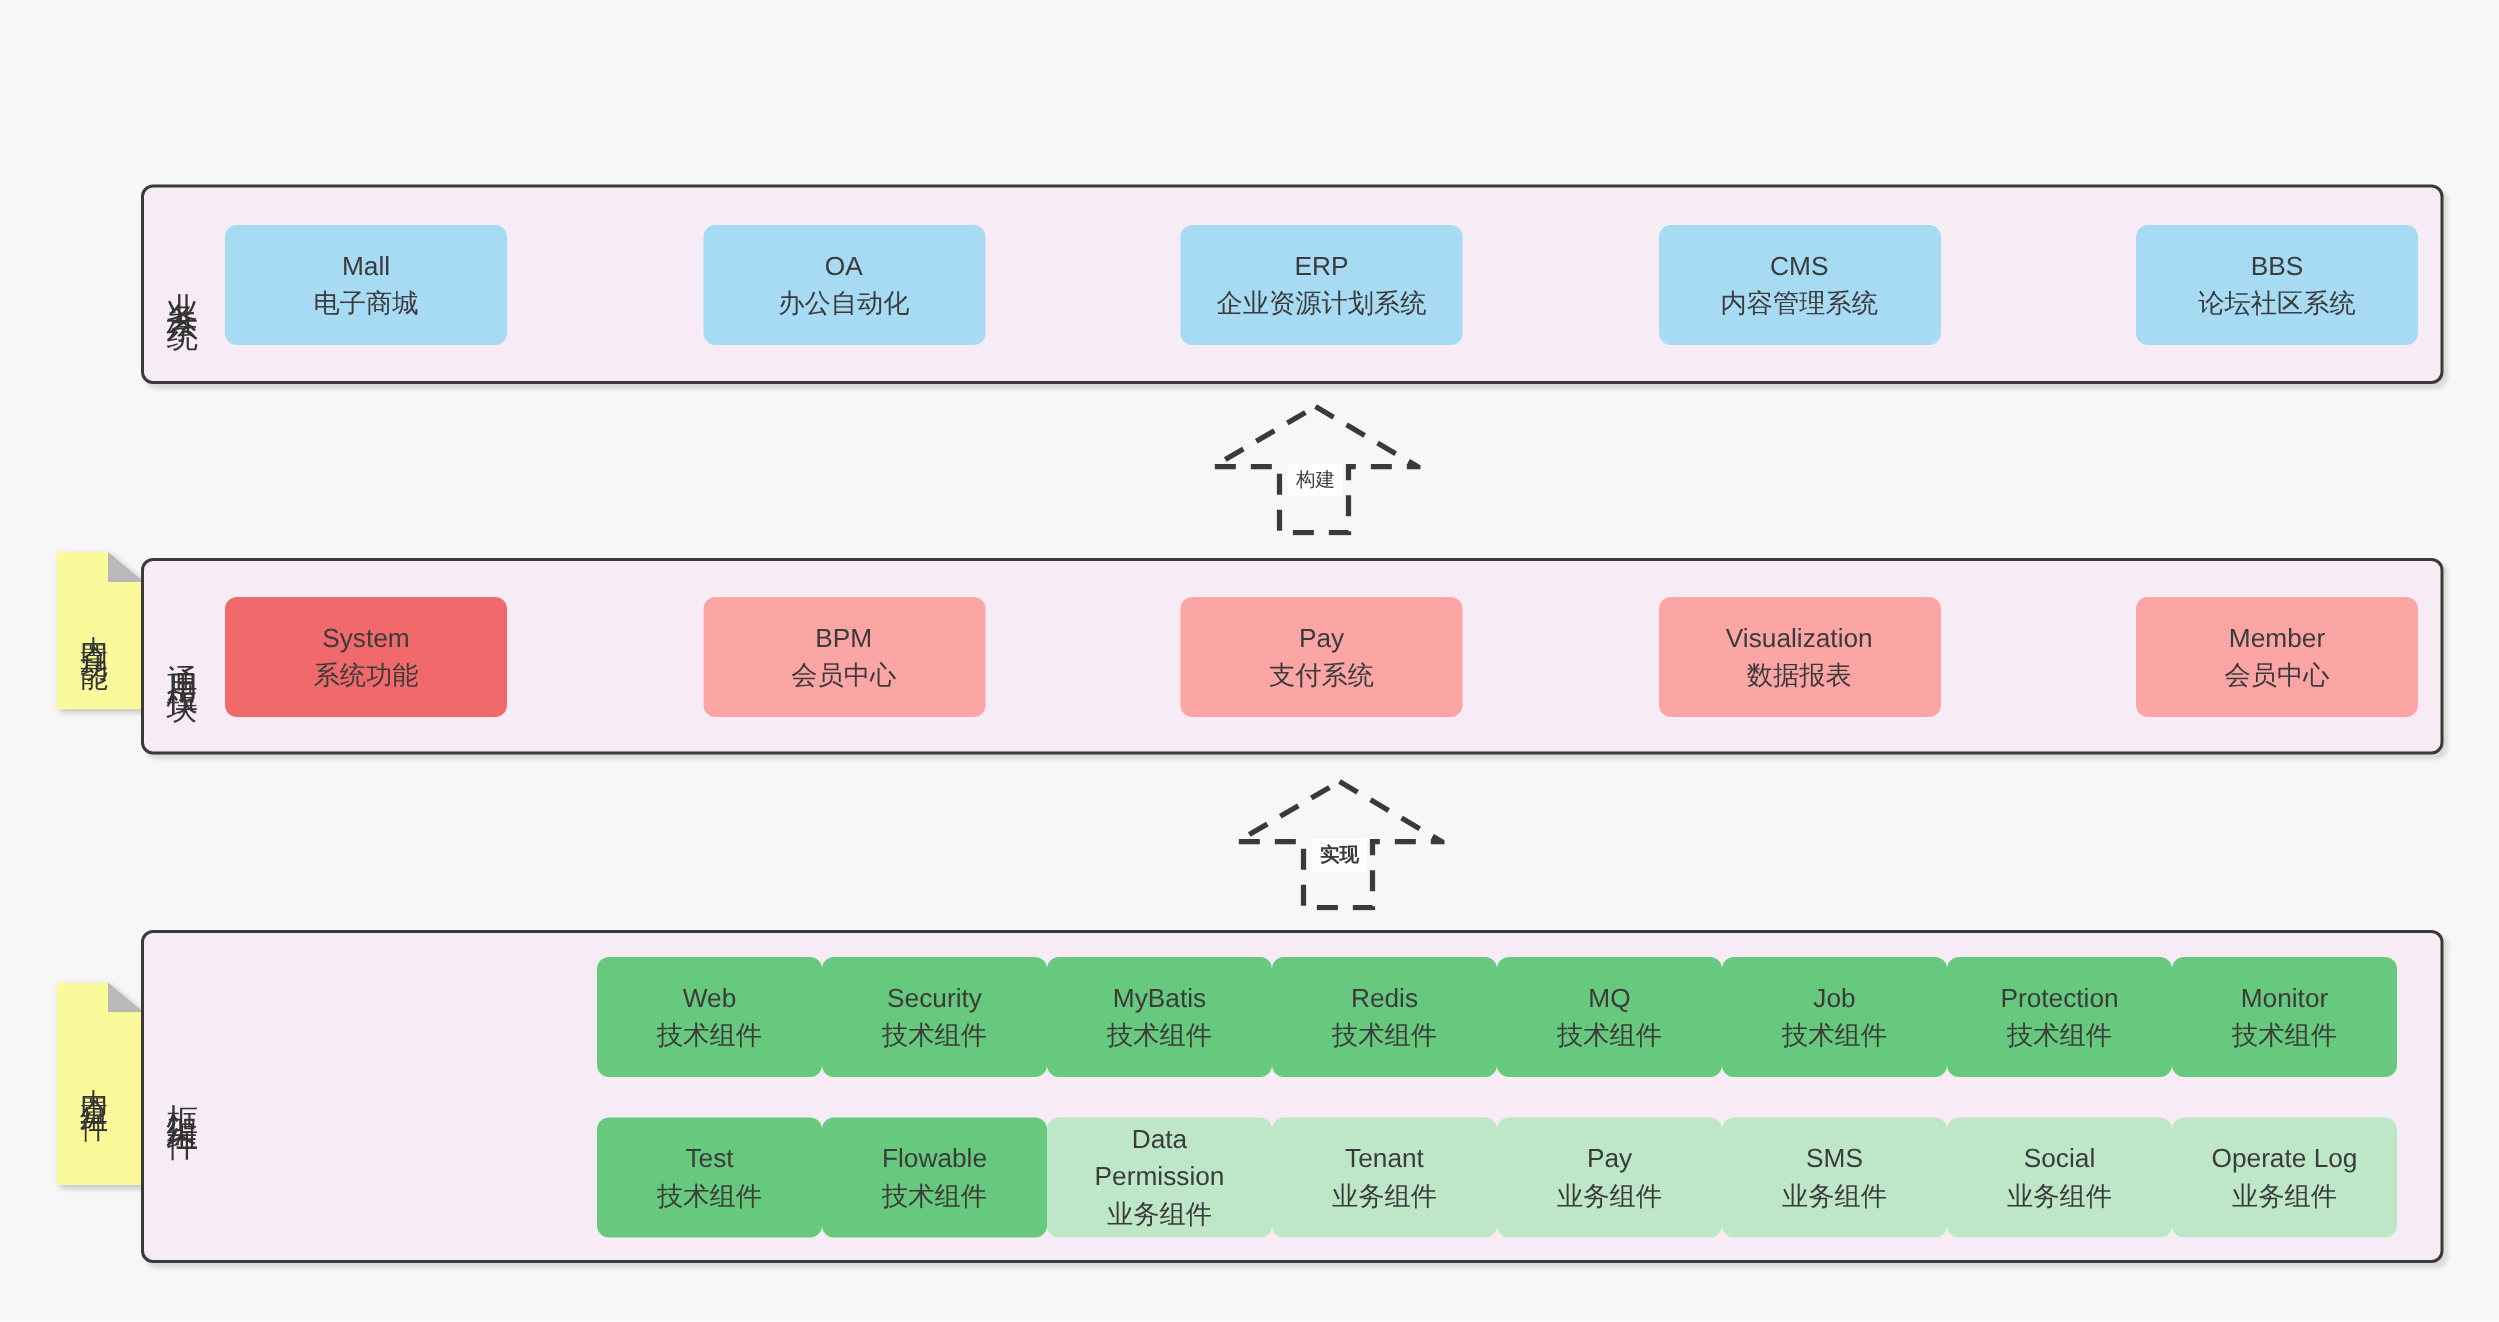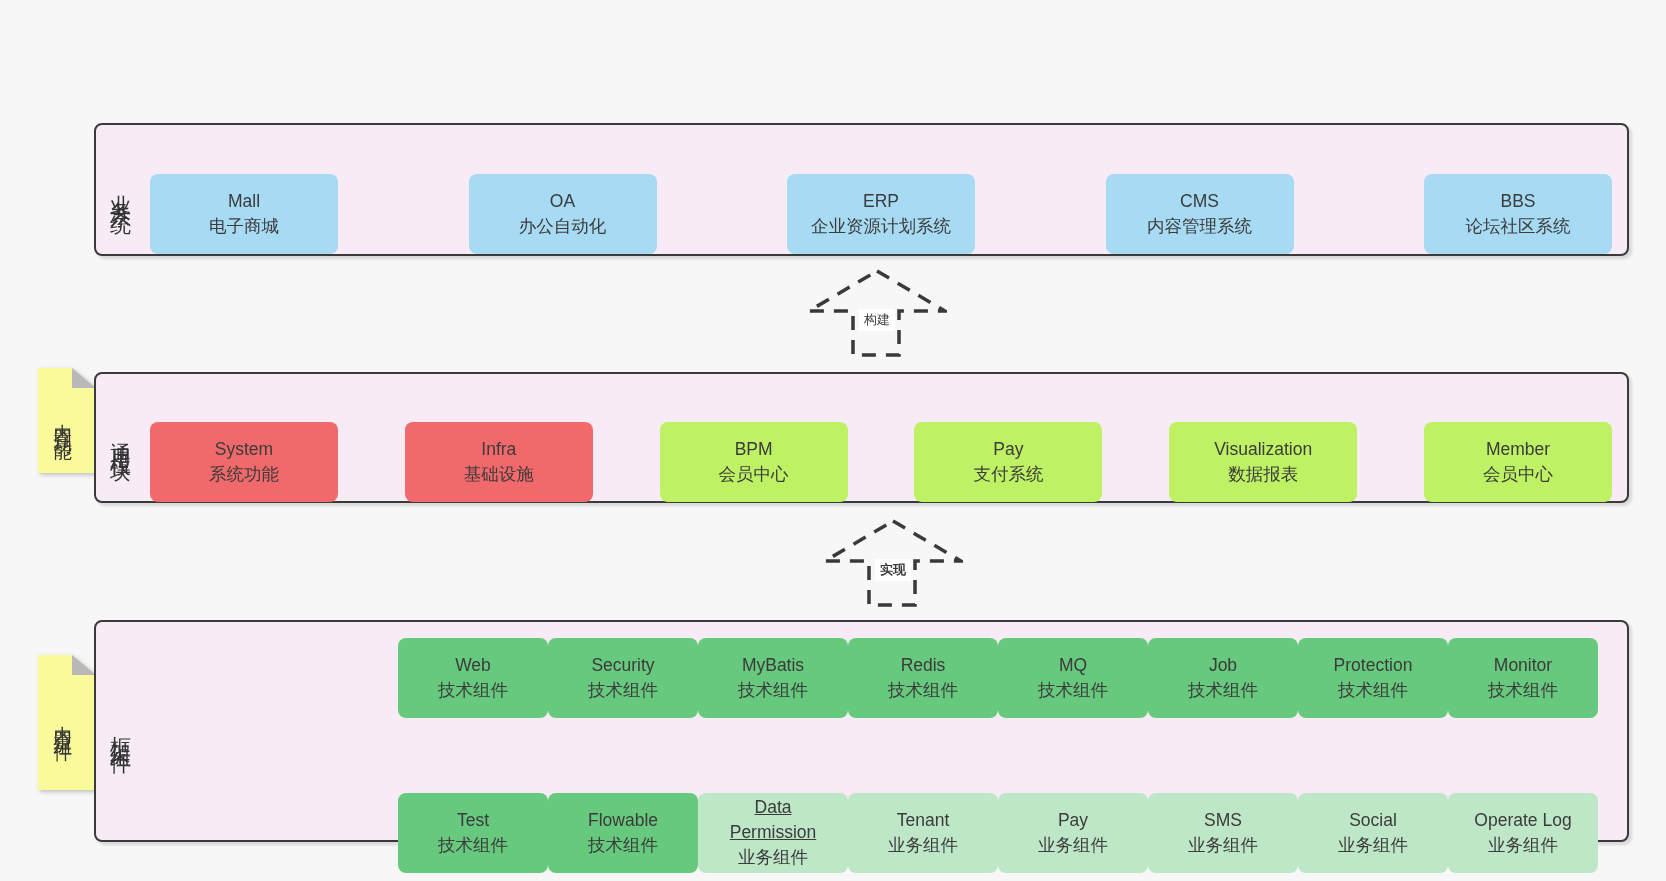--- a/index.html
+++ b/index.html
@@ -31,29 +31,29 @@
   }
   .band-3 .band-content {
     flex-direction:column; justify-content:center; gap:27px;
     padding:0 29px 0 7px;
   }
   .box-row { display:flex; width:100%; justify-content:flex-end; }
   
   .box {
     width:188px; height:80px; border-radius:8px;
     display:flex; flex-direction:column; align-items:center; justify-content:center;
-    text-align:center; font-size:17.5px; line-height:1.42; color:#3b3b3b;margin-top:48px;
+    text-align:center; font-size:17.5px; line-height:1.42; color:#3b3b3b;
   }
   .box.sm { width:150px; }
   .blue   { background:#a7daf3; }
   .red    { background:#f2696b; }
-  .pink   { background:#bef264; }
+  .pink   { background:#fca5a5; }
   .green  { background:#67c97d; }
   .lgreen { background:#bee7c7; }
-  .wrap-narrow { display:inline-block; max-width:96px;text-decoration:underline; }
+  .wrap-narrow { display:inline-block; max-width:96px; }
   
   .sticky-wrap { position:absolute; left:38px; width:58px; z-index:1;
     filter:drop-shadow(2px 2px 2px rgba(0,0,0,.22)); }
   .sticky-1 { top:368px; height:105px; }
   .sticky-2 { top:655px; height:135px; }
   .sticky-body {
     position:absolute; inset:0; background:#fafa9b;
     clip-path:polygon(0 0, calc(100% - 24px) 0, 100% 20px, 100% 100%, 0 100%);
   }
   .sticky-fold {
@@ -128,24 +128,20 @@
 
   <div class="band band-2">
     <div class="band-label">
       <span>通用模块</span>
     </div>
     <div class="band-content">
       <div class="box red">
         <div>System</div>
         <div>系统功能</div>
       </div>
-      <div class="box red">
-        <div>Infra</div>
-        <div>基础设施</div>
-      </div>
       <div class="box pink">
         <div>BPM</div>
         <div>会员中心</div>
       </div>
       <div class="box pink">
         <div>Pay</div>
         <div>支付系统</div>
       </div>
       <div class="box pink">
         <div>Visualization</div>

